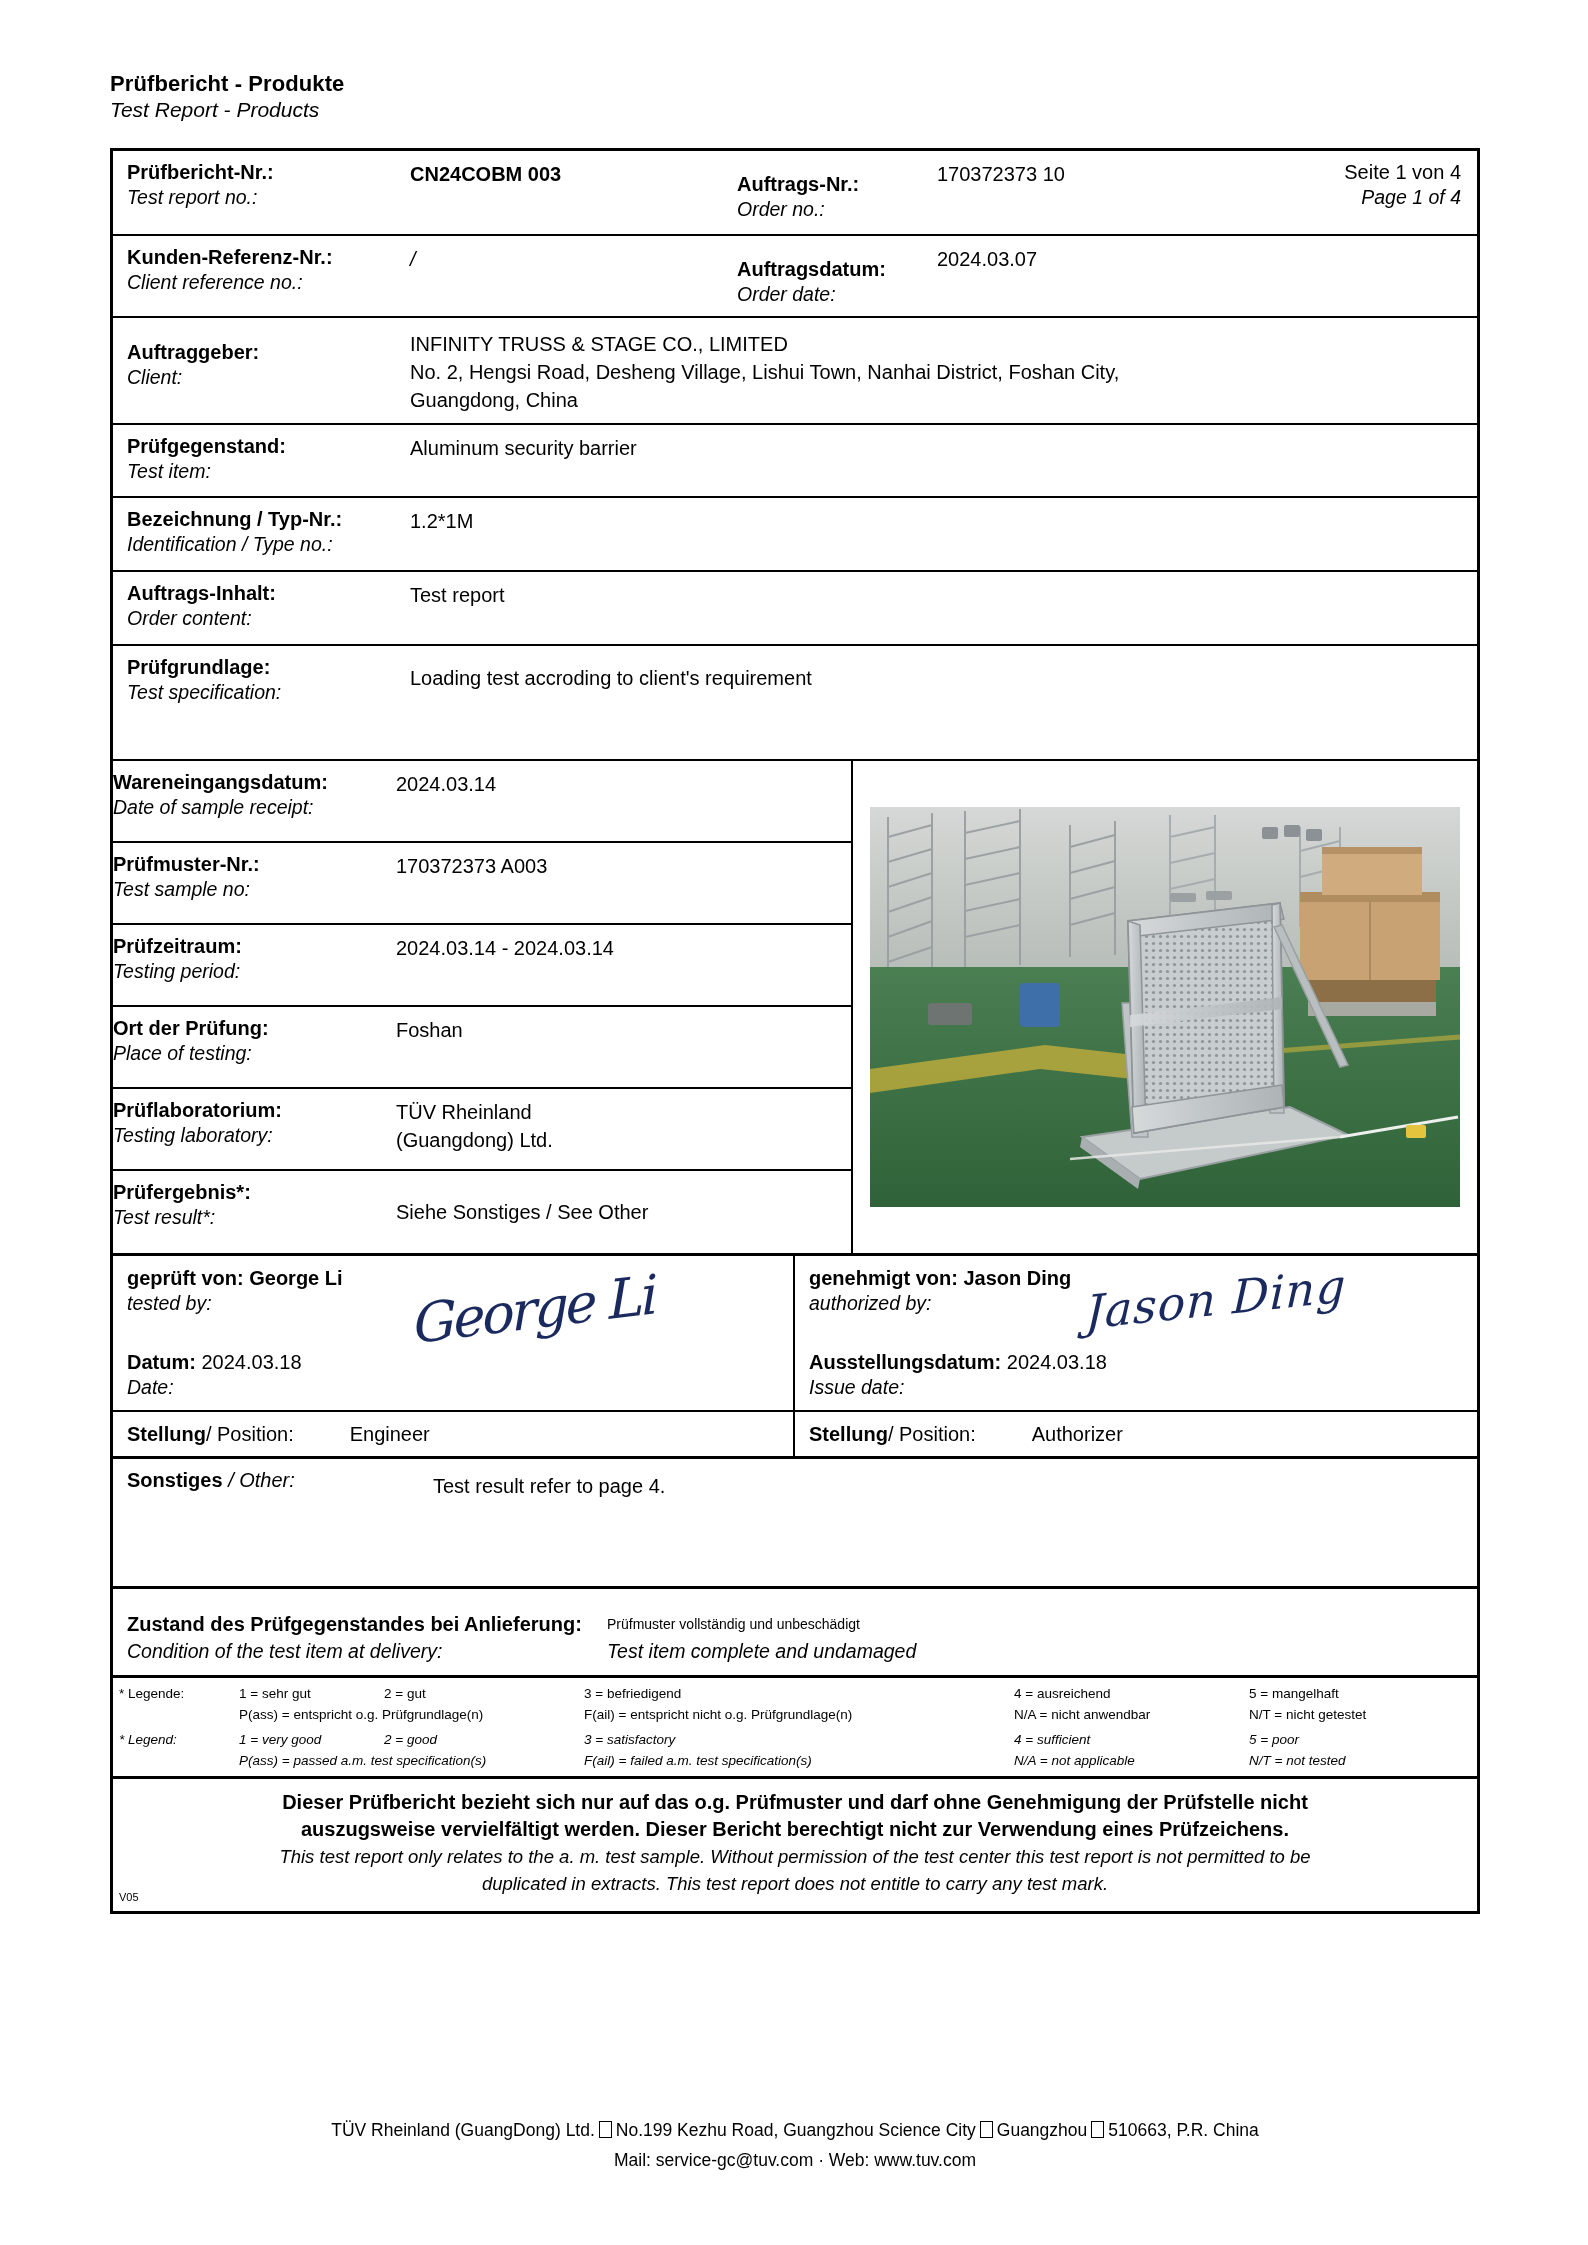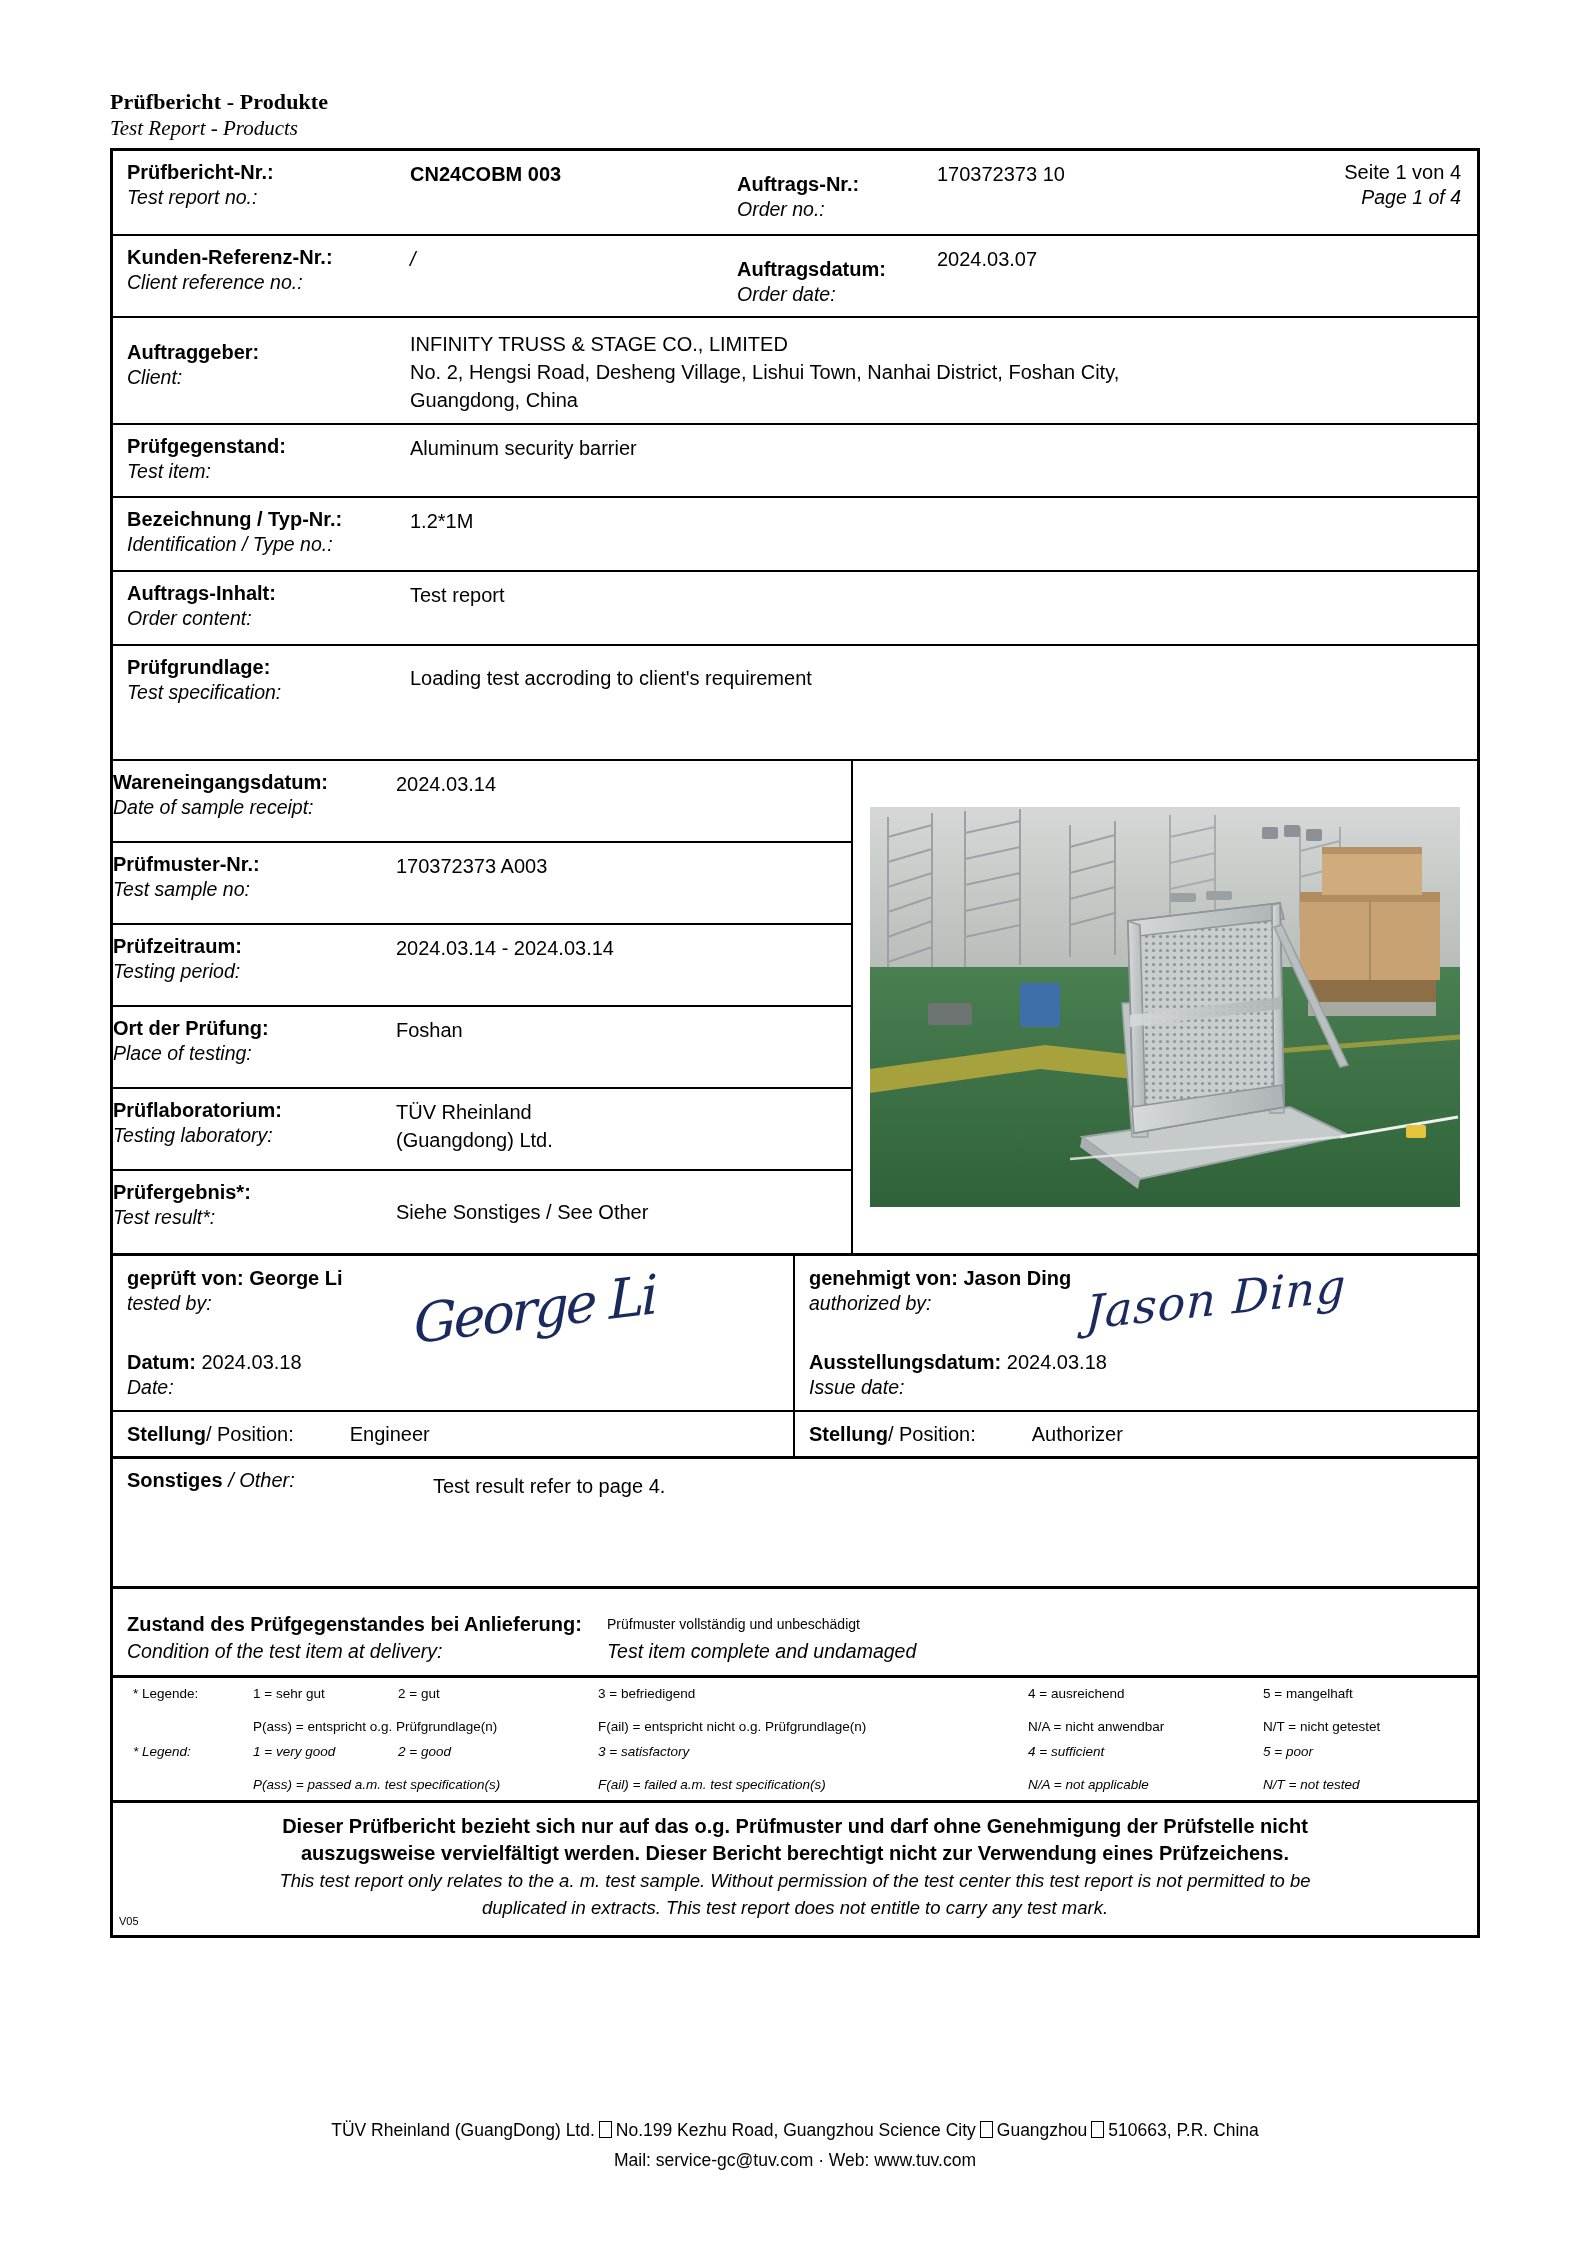--- a/index.html
+++ b/index.html
@@ -19,24 +19,23 @@
     position: relative;
     width: 1588px;
     height: 2245px;
     box-sizing: border-box;
   }
 
   
   .header {
     position: absolute;
     left: 110px;
-    top: 64px;
+    top: 46px;
     width: 1370px;
     height: 85px;
-    font-family: Liberation Serif, serif;
   }
   .header-title-block {
     position: absolute;
     left: 0;
     top: 25px;
   }
   .hdr-de {
     font-size: 22px;
     font-weight: bold;
     line-height: 26px;
@@ -268,22 +267,22 @@
   
   .legend {
     border-bottom: 3px solid #000;
     padding: 6px 0 6px 0;
     box-sizing: border-box;
     font-size: 13.5px;
   }
   .legend-grid {
     display: grid;
     grid-template-columns: 120px 145px 200px 430px 235px 1fr;
-    row-gap: 14px;
-    padding-left: 20px;
+    row-gap: 2px;
+    padding-left: 6px;
     line-height: 19px;
   }
   .legend-grid .sp2 { grid-column: span 2; }
   .legend .it { font-style: italic; }
   .legend-block-gap { height: 6px; }
 
   
   .disclaimer {
     padding: 10px 26px 14px 26px;
     text-align: center;

